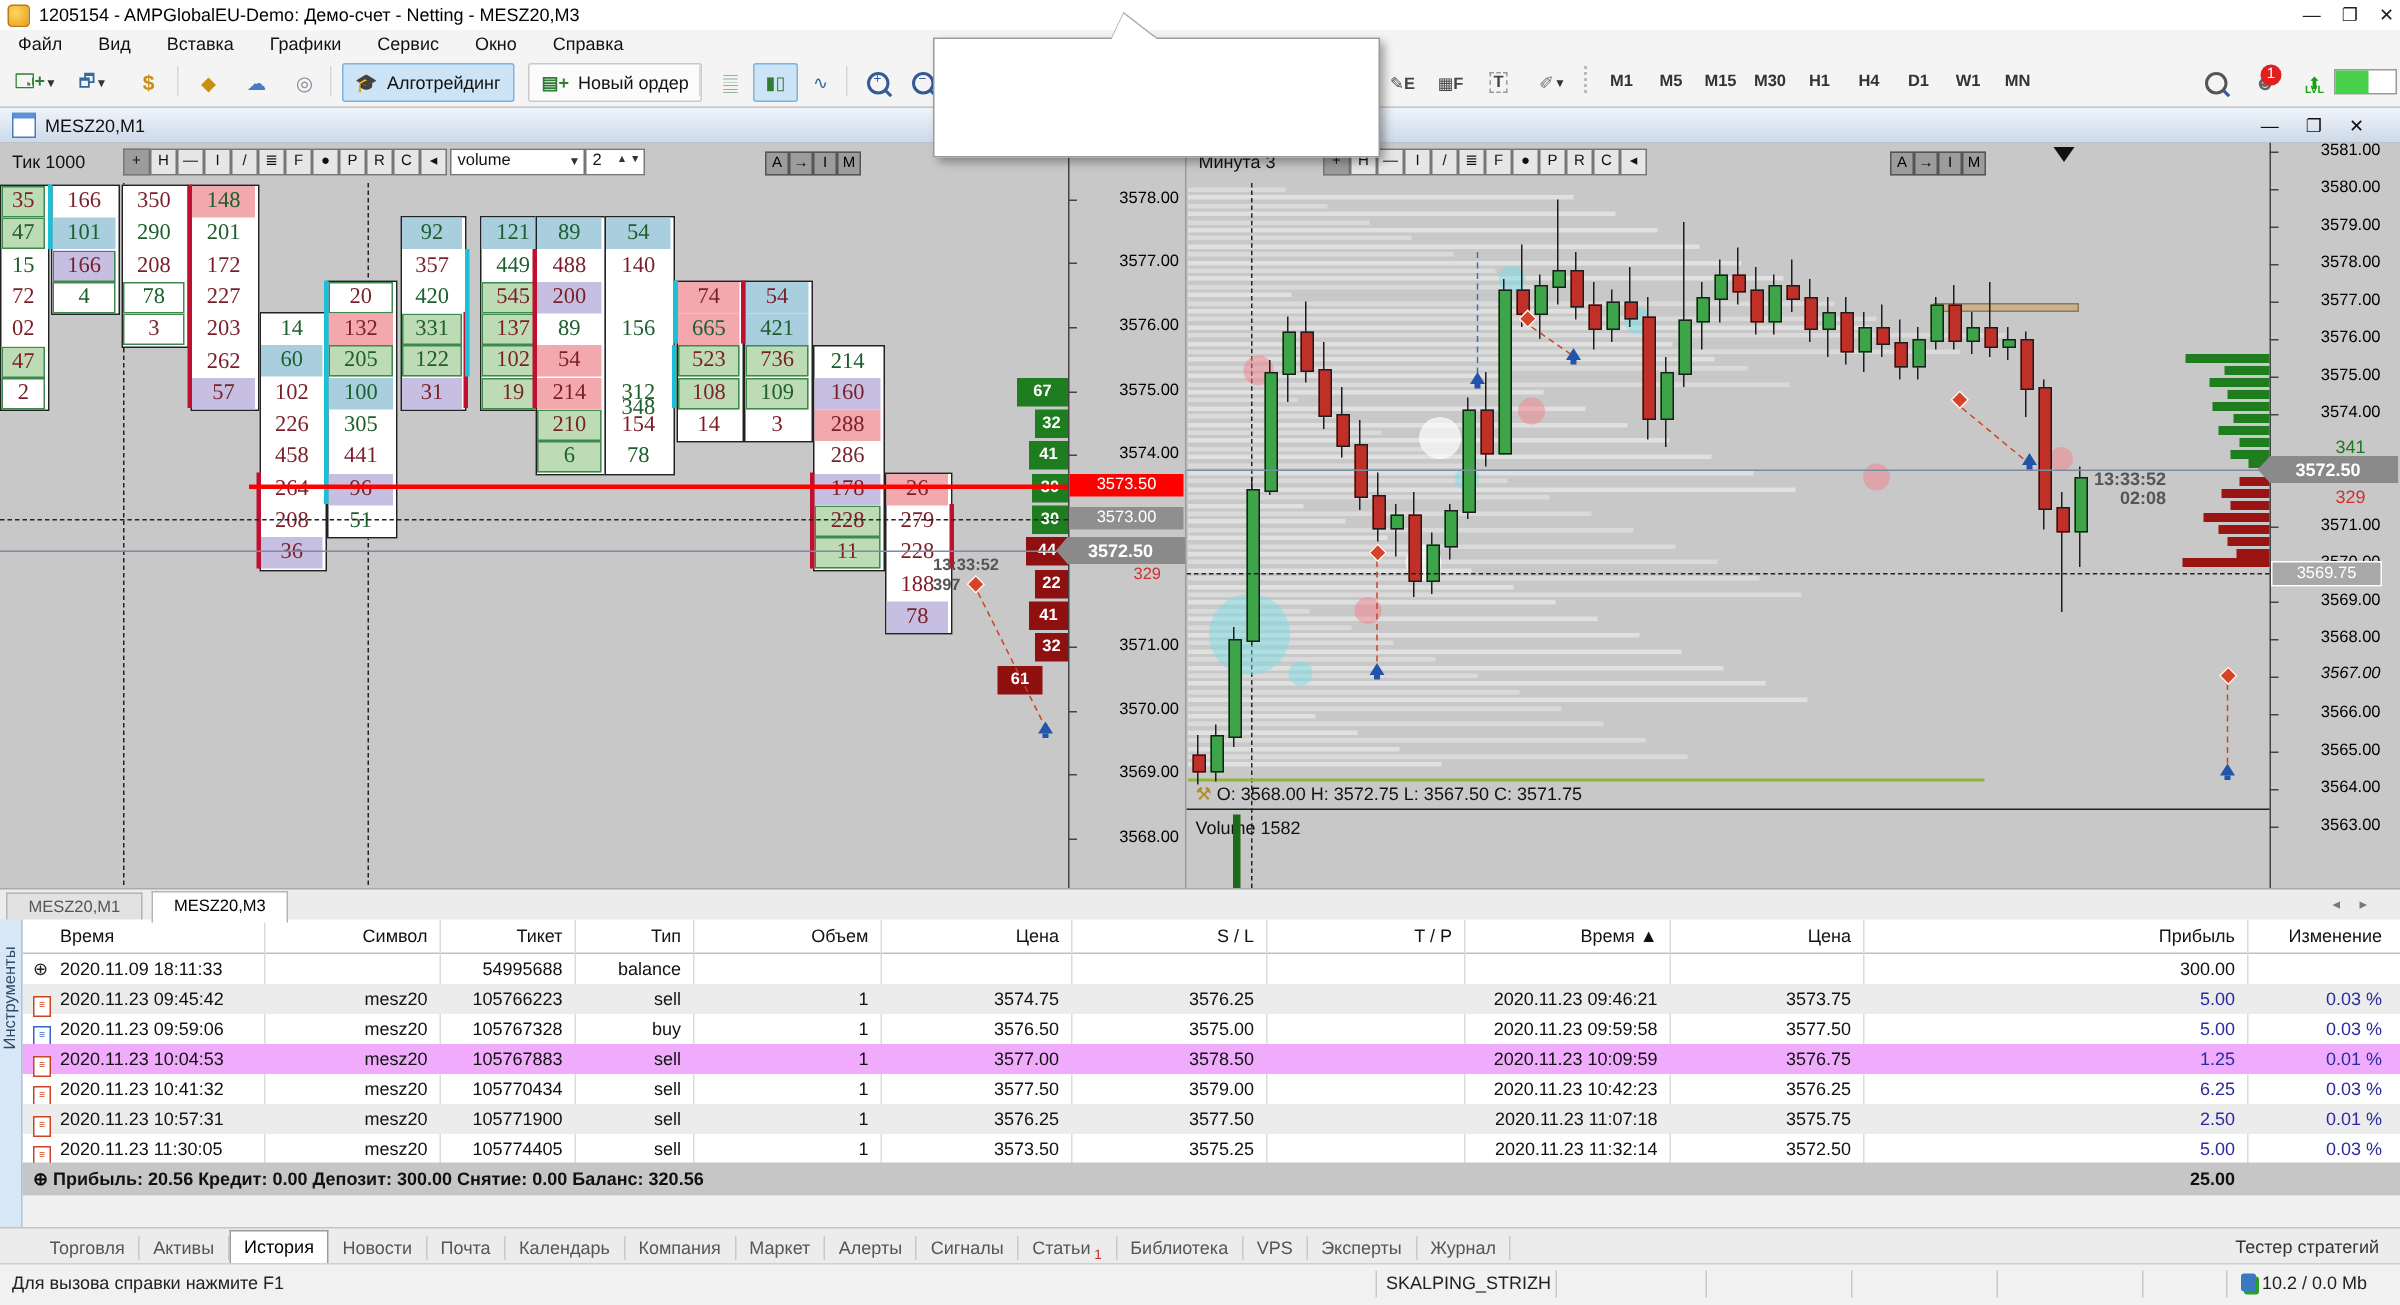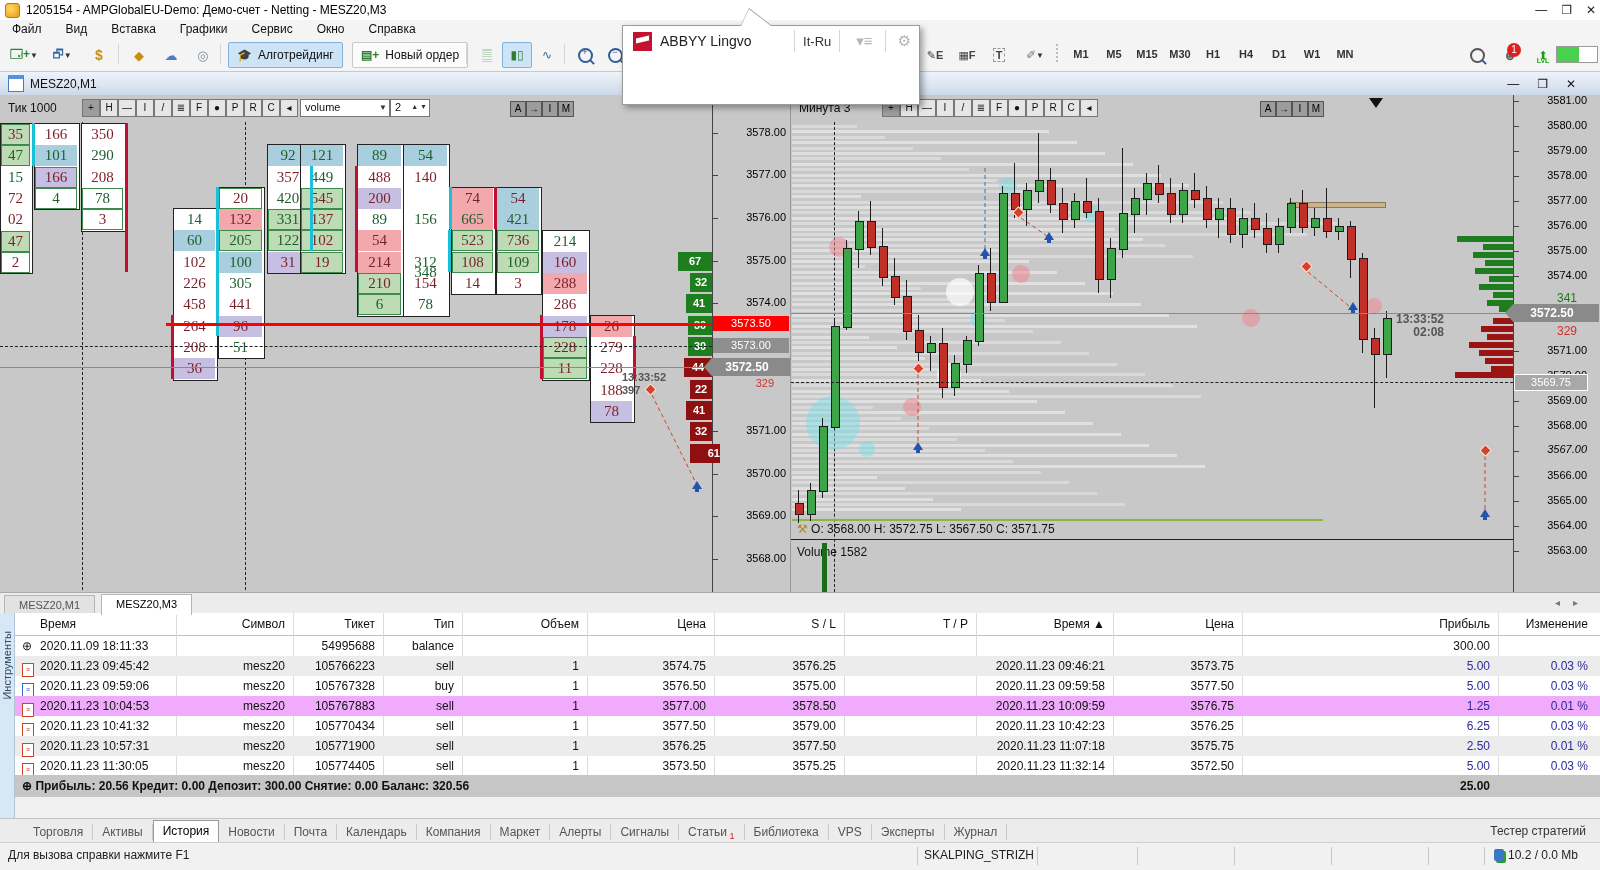--- a/index.html
+++ b/index.html
@@ -280,20 +280,29 @@
           <div class="ccell cu bggb" style="left: 0px; top: 63.9px; width: 42px; height: 21px;">4</div>
         </div>
         <div class="edge" style="background: rgb(24, 192, 216); left: 32px; top: 28px; height: 42.6px;"></div>
         <div class="cluster" style="left: 81px; top: 28px; width: 43px; height: 106.5px;">
           <div class="ccell cd " style="left: 0px; top: 0px; width: 41px; height: 21px;">350</div>
           <div class="ccell cu " style="left: 0px; top: 21.3px; width: 41px; height: 21px;">290</div>
           <div class="ccell cd " style="left: 0px; top: 42.6px; width: 41px; height: 21px;">208</div>
           <div class="ccell cu bggb" style="left: 0px; top: 63.9px; width: 41px; height: 21px;">78</div>
           <div class="ccell cd bggb" style="left: 0px; top: 85.2px; width: 41px; height: 21px;">3</div>
         </div>
+        <div class="cluster" style="left: 127px; top: 28px; width: 44px; height: 149.1px;">
+          <div class="ccell cu bgp" style="left: 0px; top: 0px; width: 42px; height: 21px;">148</div>
+          <div class="ccell cu " style="left: 0px; top: 21.3px; width: 42px; height: 21px;">201</div>
+          <div class="ccell cd " style="left: 0px; top: 42.6px; width: 42px; height: 21px;">172</div>
+          <div class="ccell cd " style="left: 0px; top: 63.9px; width: 42px; height: 21px;">227</div>
+          <div class="ccell cd " style="left: 0px; top: 85.2px; width: 42px; height: 21px;">203</div>
+          <div class="ccell cd " style="left: 0px; top: 106.5px; width: 42px; height: 21px;">262</div>
+          <div class="ccell cd bgl" style="left: 0px; top: 127.8px; width: 42px; height: 21px;">57</div>
+        </div>
         <div class="edge" style="background: rgb(192, 16, 48); left: 125px; top: 28px; height: 149.1px;"></div>
         <div class="cluster" style="left: 173px; top: 113.2px; width: 43px; height: 170.4px;">
           <div class="ccell cu " style="left: 0px; top: 0px; width: 41px; height: 21px;">14</div>
           <div class="ccell cu bgb" style="left: 0px; top: 21.3px; width: 41px; height: 21px;">60</div>
           <div class="ccell cd " style="left: 0px; top: 42.6px; width: 41px; height: 21px;">102</div>
           <div class="ccell cd " style="left: 0px; top: 63.9px; width: 41px; height: 21px;">226</div>
           <div class="ccell cd " style="left: 0px; top: 85.2px; width: 41px; height: 21px;">458</div>
           <div class="ccell cd " style="left: 0px; top: 106.5px; width: 41px; height: 21px;">264</div>
           <div class="ccell cd " style="left: 0px; top: 127.8px; width: 41px; height: 21px;">208</div>
           <div class="ccell cd bgl" style="left: 0px; top: 149.1px; width: 41px; height: 21px;">36</div>
@@ -312,21 +321,21 @@
         <div class="edge" style="background: rgb(24, 192, 216); left: 216px; top: 91.9px; height: 149.1px;"></div>
         <div class="cluster" style="left: 267px; top: 49.3px; width: 42px; height: 127.8px;">
           <div class="ccell cu bgb" style="left: 0px; top: 0px; width: 40px; height: 21px;">92</div>
           <div class="ccell cd " style="left: 0px; top: 21.3px; width: 40px; height: 21px;">357</div>
           <div class="ccell cu " style="left: 0px; top: 42.6px; width: 40px; height: 21px;">420</div>
           <div class="ccell cu bgg" style="left: 0px; top: 63.9px; width: 40px; height: 21px;">331</div>
           <div class="ccell cu bgg" style="left: 0px; top: 85.2px; width: 40px; height: 21px;">122</div>
           <div class="ccell cd bgl" style="left: 0px; top: 106.5px; width: 40px; height: 21px;">31</div>
         </div>
         <div class="edge" style="background: rgb(192, 16, 48); left: 309px; top: 113.2px; height: 63.9px;"></div>
-        <div class="cluster" style="left: 300px; top: 49.3px; width: 44px; height: 127.8px;">
+        <div class="cluster" style="left: 320px; top: 49.3px; width: 44px; height: 127.8px;">
           <div class="ccell cu bgb" style="left: 0px; top: 0px; width: 42px; height: 21px;">121</div>
           <div class="ccell cu " style="left: 0px; top: 21.3px; width: 42px; height: 21px;">449</div>
           <div class="ccell cd bgg" style="left: 0px; top: 42.6px; width: 42px; height: 21px;">545</div>
           <div class="ccell cd bgg" style="left: 0px; top: 63.9px; width: 42px; height: 21px;">137</div>
           <div class="ccell cd bgg" style="left: 0px; top: 85.2px; width: 42px; height: 21px;">102</div>
           <div class="ccell cd bgg" style="left: 0px; top: 106.5px; width: 42px; height: 21px;">19</div>
         </div>
         <div class="edge" style="background: rgb(24, 192, 216); left: 310px; top: 70.6px; height: 85.2px;"></div>
         <div class="cluster" style="left: 357px; top: 49.3px; width: 45px; height: 170.4px;">
           <div class="ccell cu bgb" style="left: 0px; top: 0px; width: 43px; height: 21px;">89</div>
@@ -386,21 +395,21 @@
         <div class="edge" style="background: rgb(192, 16, 48); left: 633px; top: 241px; height: 42.6px;"></div>
         <div class="dbar dgreen" style="left: 678px; top: 156.8px; width: 34px;">67</div>
         <div class="dbar dgreen" style="left: 690px; top: 178.1px; width: 22px;">32</div>
         <div class="dbar dgreen" style="left: 686px; top: 199.4px; width: 26px;">41</div>
         <div class="dbar dgreen" style="left: 688px; top: 220.7px; width: 24px;">30</div>
         <div class="dbar dgreen" style="left: 688px; top: 242px; width: 24px;">30</div>
         <div class="dbar dred" style="left: 684px; top: 263.3px; width: 28px;">44</div>
         <div class="dbar dred" style="left: 690px; top: 284.6px; width: 22px;">22</div>
         <div class="dbar dred" style="left: 686px; top: 305.9px; width: 26px;">41</div>
         <div class="dbar dred" style="left: 690px; top: 327.2px; width: 22px;">32</div>
-        <div class="dbar dred" style="left: 690px; top: 348.5px; width: 30px; text-align: right;">61</div>
+        <div class="dbar dred" style="left: 665px; top: 348.5px; width: 30px;">61</div>
         <div class="hline" style="left: 166px; top: 228px; width: 546px; height: 3px; background: rgb(255, 0, 0);"></div>
         <div class="dashh" style="left: 0px; top: 251px; width: 712px;"></div>
         <div class="hline" style="left: 0px; top: 272px; width: 712px; background: rgb(123, 139, 160);"></div>
         <div class="pricebox" style="left: 713px; top: 221px; width: 76px; background: rgb(255, 0, 0);">3573.50</div>
         <div class="pricebox" style="left: 713px; top: 243px; width: 76px; background: rgb(143, 143, 143);">3573.00</div>
         <div class="pointer" style="left: 704px; top: 263px; width: 86px;">3572.50</div>
         <div style="position: absolute; left: 718px; top: 282px; width: 56px; text-align: right; color: rgb(208, 48, 48); font-size: 11px;">329</div>
         <div class="anno" style="left: 622px; top: 276px; width: 48px;">13:33:52<br>397</div>
         <div class="diamond" style="left: 646px; top: 290px;"></div>
         <svg class="overlay" width="790" height="497">
@@ -858,25 +867,15 @@
       <div class="sdiv" style="left: 1234px;"></div>
       <div class="sdiv" style="left: 1331px;"></div>
       <div class="sdiv" style="left: 1428px;"></div>
       <div class="sdiv" style="left: 1484px;"></div>
       <div class="scell" style="left: 924px;">SKALPING_STRIZH</div>
       <div class="scell" style="left: 1494px;"><span style="display:inline-block;width:10px;height:12px;background:#3a78c2;border-radius:2px;vertical-align:-2px;margin-right:4px;box-shadow:2px 2px 0 #2aa02a;"></span><span>10.2 / 0.0 Mb</span></div>
     </div>
 
   <div class="popup">
     <div class="tail"></div>
-    <div class="pophead">
-      <span class="ablogo"></span>
-      <span class="poptitle">ABBYY Lingvo</span>
-      <span class="popdiv"></span>
-      <span class="poplang">It-Ru</span>
-      <span class="popdiv"></span>
-      <span class="popico">▾≡</span>
-      <span class="popdiv" style="margin:0 4px;"></span>
-      <span class="popico">⚙</span>
-    </div>
   </div>
 
 </div>
 
 </body></html>

